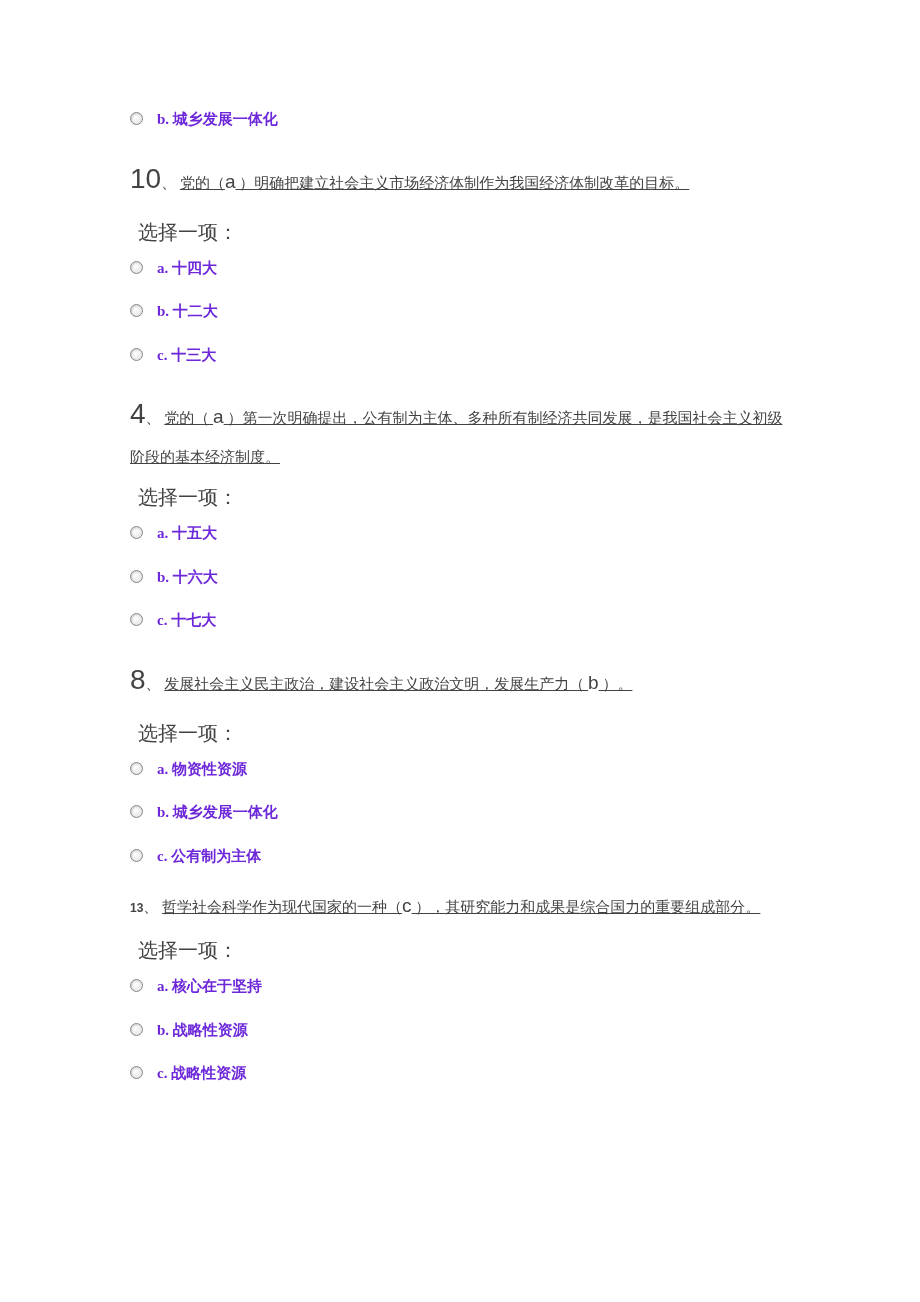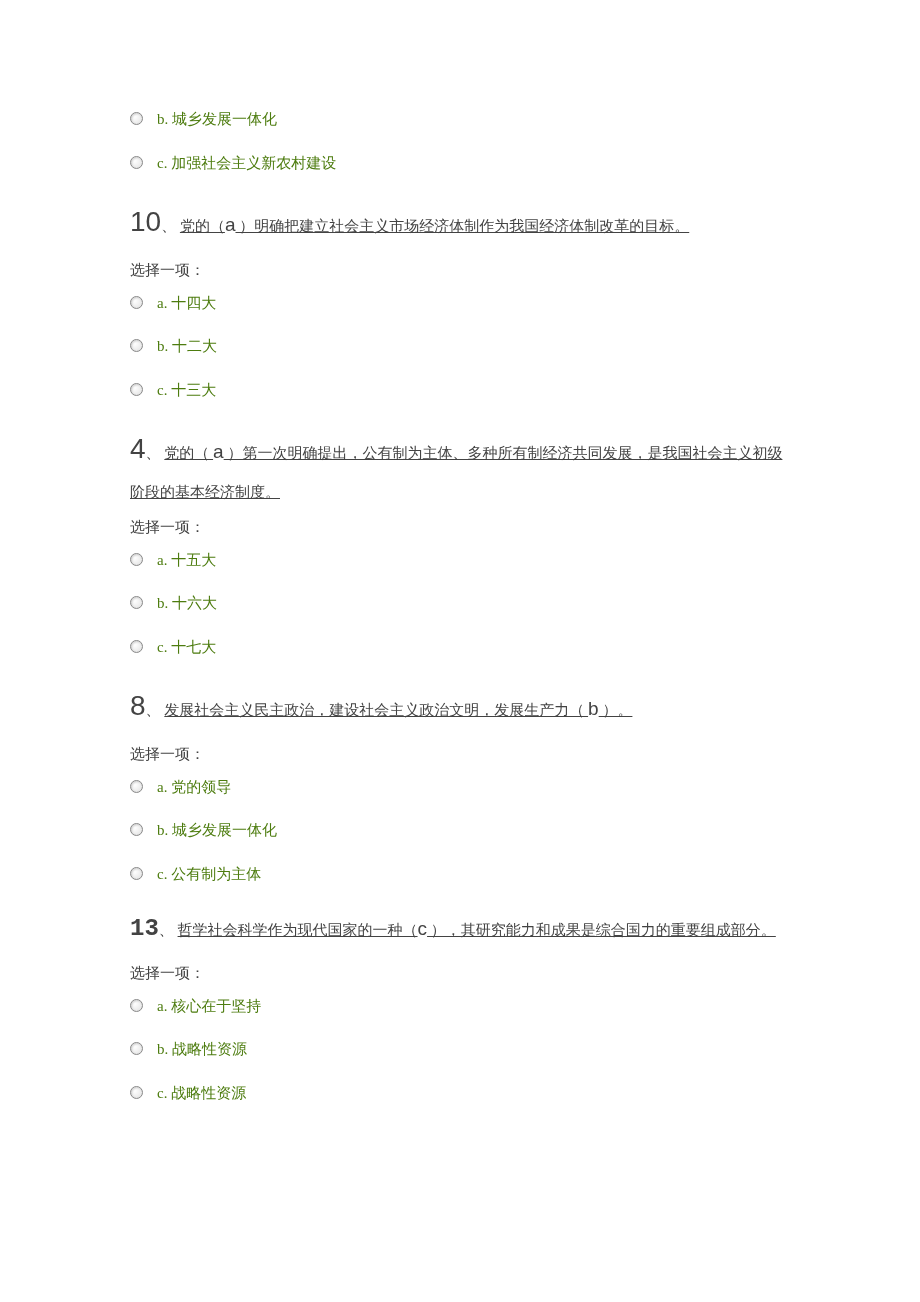--- a/index.html
+++ b/index.html
@@ -26,21 +26,22 @@
       background: radial-gradient(circle at 35% 35%, #fff 0%, #f0f0f0 50%, #ddd 100%);
       box-shadow: inset 1px 1px 2px rgba(0,0,0,0.15);
       display: inline-block;
       margin-right: 14px;
       position: relative;
       top: 1px;
       flex: 0 0 auto;
     }
     .opt-text {
       font-size: 15px;
-      color: #4d7c0f;
+      color: #6d28d9;
+      font-weight: bold;
     }
     .q-line {
       margin-top: 18px;
       margin-bottom: 8px;
       line-height: 2.0;
     }
     .big-num {
       font-family: Arial, sans-serif;
       font-size: 28px;
       color: #434343;
@@ -54,43 +55,37 @@
       font-family: Arial, sans-serif;
       font-size: 19px;
       color: #434343;
       vertical-align: baseline;
     }
     .q-text {
       font-size: 15px;
       text-decoration: underline;
     }
     .select-label {
-      font-size: 15px;
-      margin: 6px 0 2px 0;
+      font-size: 20px;
+      margin: 6px 0 2px 8px;
     }
     .q13num {
-      font-family: Liberation Mono, monospace;
-      font-size: 24px;
+      font-family: Liberation Sans, sans-serif;
+      font-size: 12px;
       font-weight: bold;
     }
   </style>
 </head>
 <body>
 
 <div>
   <div class="option">
     <span class="radio"></span>
     <span class="opt-text">
       <span>b.</span> <span>城乡发展一体化</span>
-    </span>
-  </div>
-  <div class="option">
-    <span class="radio"></span>
-    <span class="opt-text">
-      <span>c.</span> <span>加强社会主义新农村建设</span>
     </span>
   </div>
 </div>
 
 <div class="q-line">
   <span class="big-num">10</span><span class="enumerator">、</span>
   <span class="q-text">党的（</span><span class="answer-letter">a</span><span class="q-text">   ）明确把建立社会主义市场经济体制作为我国经济体制改革的目标。</span>
 </div>
 <div class="select-label">选择一项：</div>
 <div class="option">
@@ -124,21 +119,21 @@
   <span class="opt-text"><span>c.</span> <span>十七大</span></span>
 </div>
 
 <div class="q-line">
   <span class="big-num">8</span><span class="enumerator">、</span>
   <span class="q-text">发展社会主义民主政治，建设社会主义政治文明，发展生产力（ </span><span class="answer-letter">b</span><span class="q-text">   ）。</span>
 </div>
 <div class="select-label">选择一项：</div>
 <div class="option">
   <span class="radio"></span>
-  <span class="opt-text"><span>a.</span> <span>党的领导</span></span>
+  <span class="opt-text"><span>a.</span> <span>物资性资源</span></span>
 </div>
 <div class="option">
   <span class="radio"></span>
   <span class="opt-text"><span>b.</span> <span>城乡发展一体化</span></span>
 </div>
 <div class="option">
   <span class="radio"></span>
   <span class="opt-text"><span>c.</span> <span>公有制为主体</span></span>
 </div>
 

